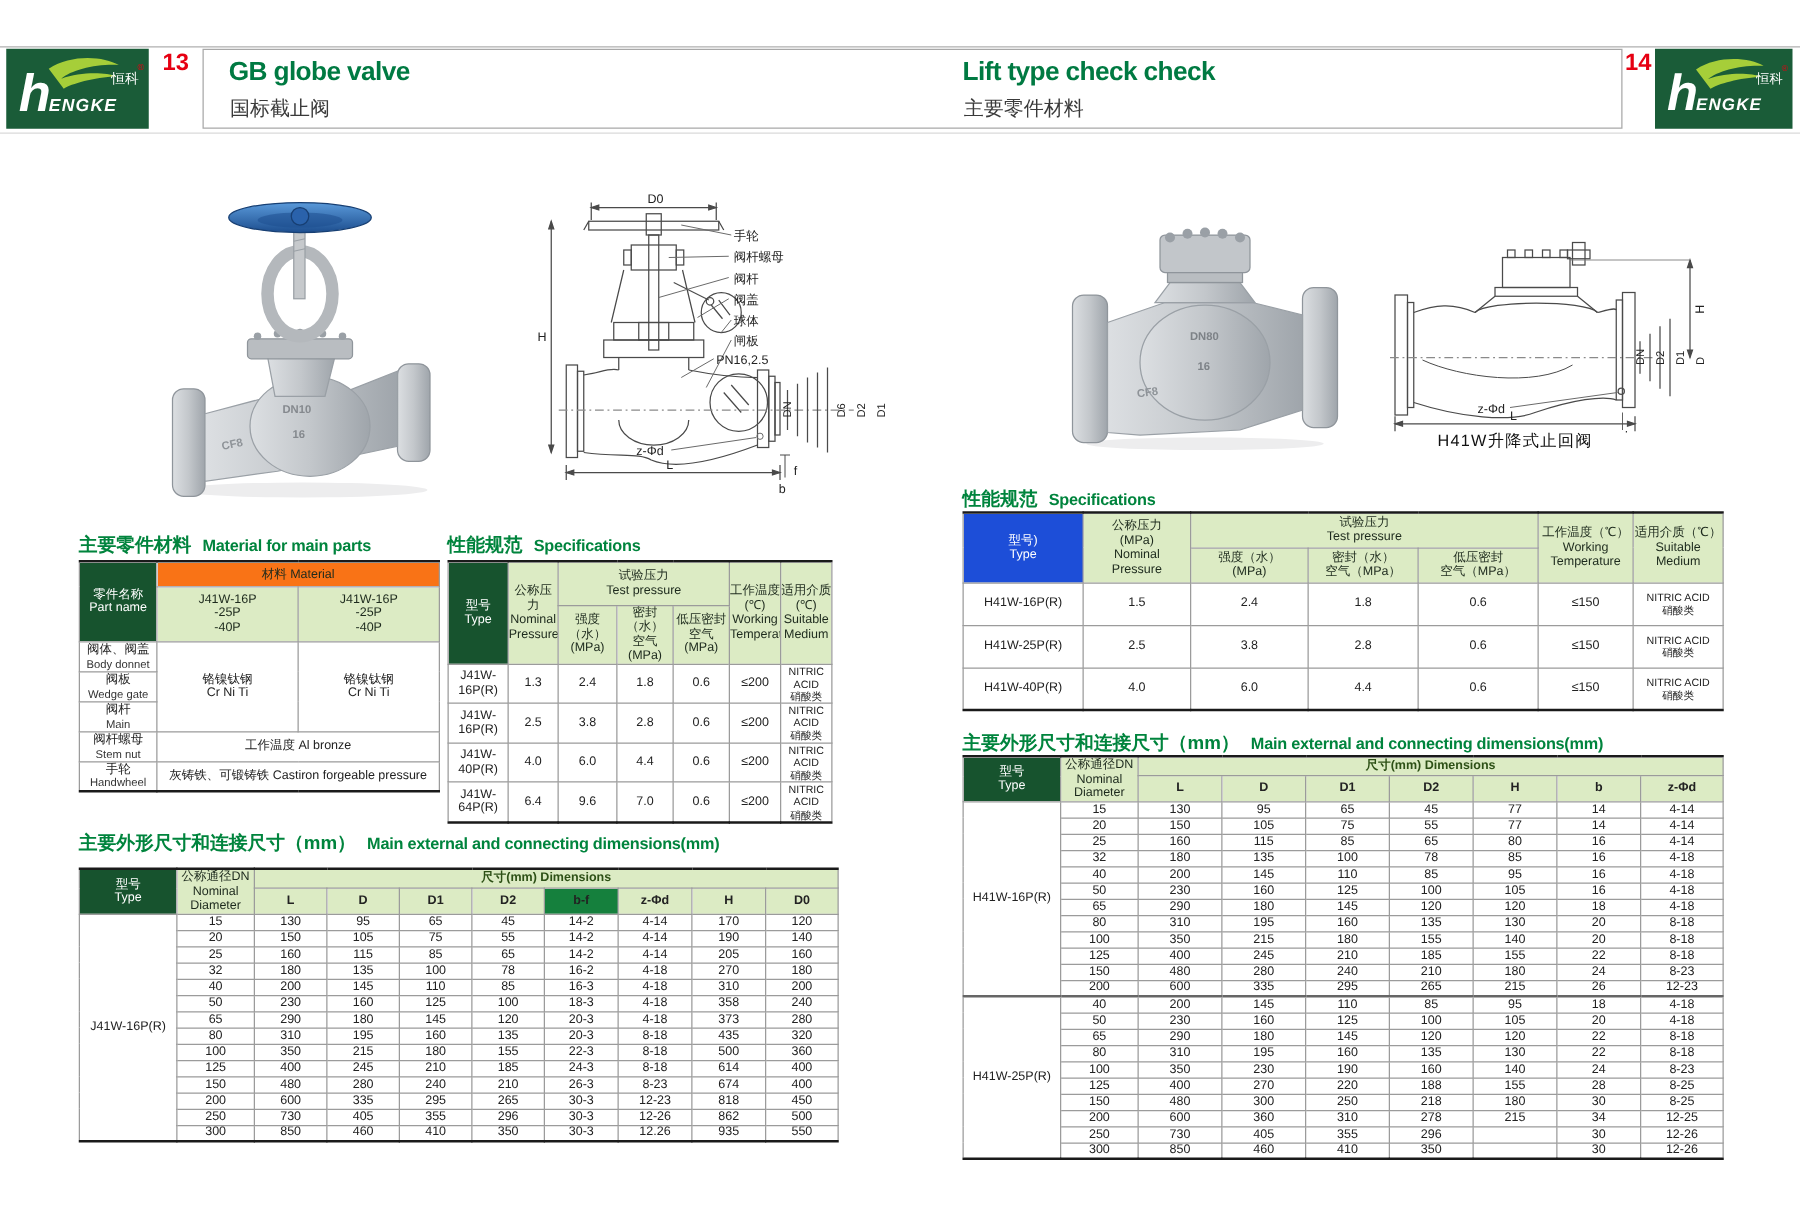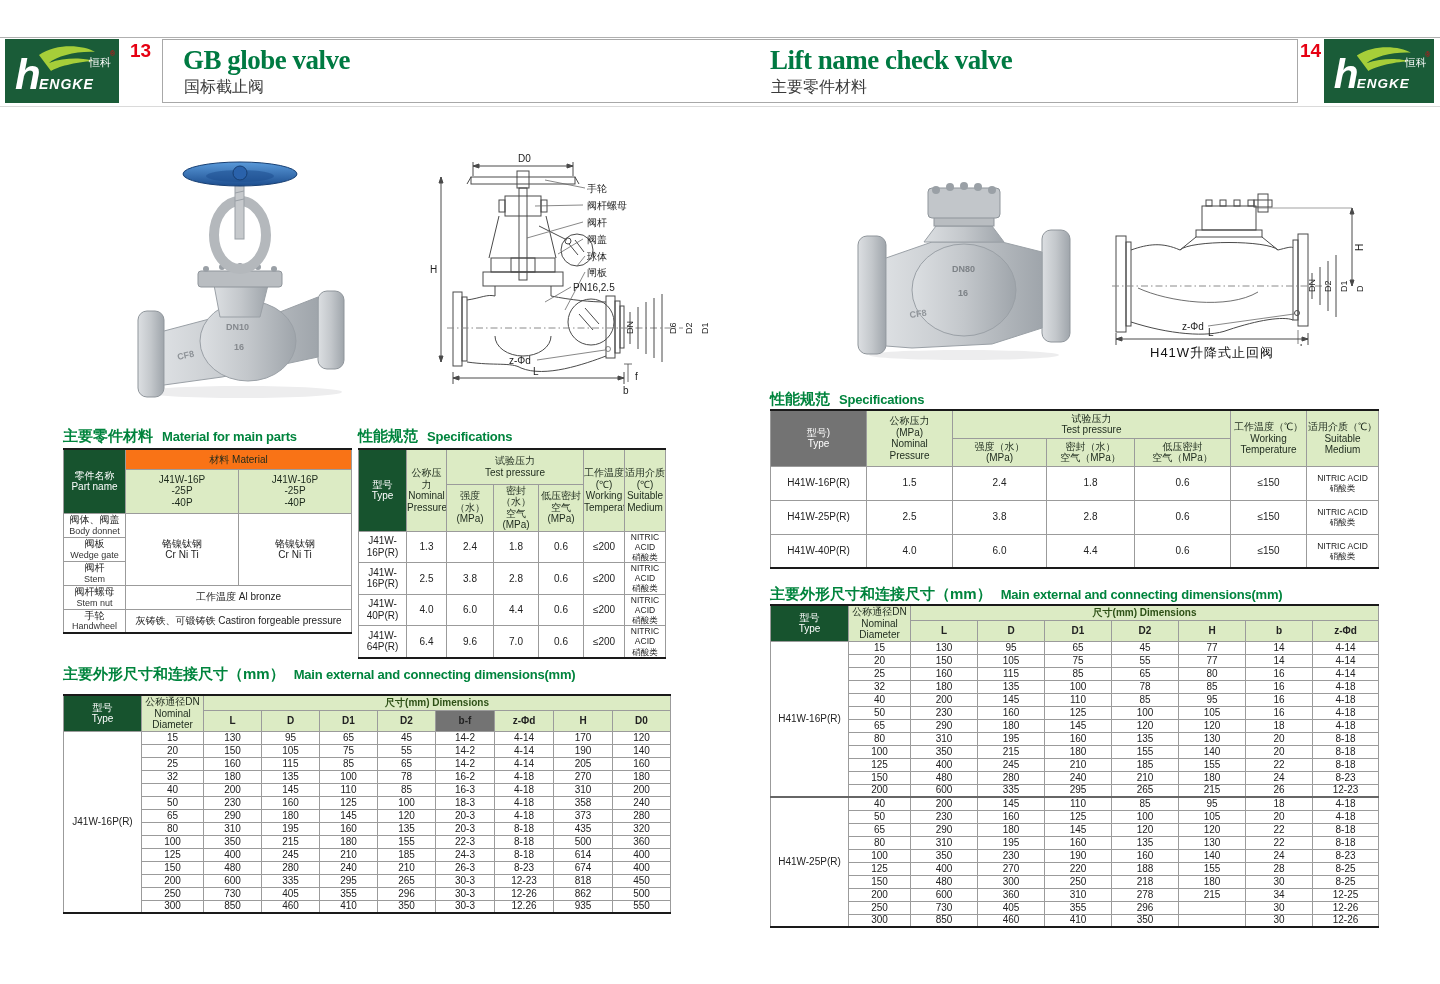--- a/index.html
+++ b/index.html
@@ -5,21 +5,21 @@
   html,body{margin:0;padding:0;background:#fff;}
   .page{position:relative;width:1440px;height:984px;background:#fff;overflow:hidden;
         font-family:"Liberation Sans", sans-serif;color:#222;}
   .topline{position:absolute;left:0;top:37px;width:1440px;height:1px;background:#b0b0b0;}
   .subline{position:absolute;left:0;top:106px;width:1440px;height:1px;background:#dadada;}
   .title-box{position:absolute;left:162px;top:39px;width:1134px;height:62px;border:1px solid #a8a8a8;background:#fff;}
   .logo-box{position:absolute;top:39px;width:114px;height:64px;background:#1a5c38;}
   .logo-left{left:5px;} .logo-right{left:1324px;width:110px;}
   .pagenum{position:absolute;top:40px;font-size:19px;font-weight:bold;color:#e60012;}
   .pn-l{left:130px;} .pn-r{left:1300px;}
-  .main-title{position:absolute;font-size:27px;font-weight:800;letter-spacing:-0.5px;color:#007a42;line-height:1;font-family:Liberation Serif, serif;}
+  .main-title{position:absolute;font-size:21px;font-weight:800;letter-spacing:-0.5px;color:#007a42;line-height:1;}
   .main-sub{position:absolute;font-size:16px;color:#3a3a3a;}
   .mt-l{left:183px;top:47px;} .ms-l{left:184px;top:77px;}
   .mt-r{left:770px;top:47px;} .ms-r{left:771px;top:77px;}
   .sec-title{position:absolute;color:#00843d;font-weight:bold;white-space:nowrap;}
   .sec-title .zh{font-size:15px;} .sec-title .en{font-size:13px;margin-left:9px;letter-spacing:-0.2px;}
   table{position:absolute;border-collapse:collapse;table-layout:fixed;
         border-top:2px solid #1a1a1a;border-bottom:2px solid #1a1a1a;}
   th,td{border:1px solid #9b9b9b;font-size:10px;font-weight:normal;text-align:center;
         vertical-align:middle;white-space:pre-line;padding:0;line-height:1.15;overflow:hidden;}
   .dk{background:#17532e;color:#fff;}
@@ -68,21 +68,21 @@
       <text x="84" y="27" font-size="11" fill="#ffffff">恒科</text>
       <text x="105" y="17" font-size="7" fill="#e60012">®</text>
     </svg>
   </div>
 
   <div class="pagenum pn-l" style="color: rgb(230, 0, 18);">13</div>
   <div class="pagenum pn-r" style="color: rgb(230, 0, 18);">14</div>
 
   <div class="main-title mt-l">GB globe valve</div>
   <div class="main-sub ms-l">国标截止阀</div>
-  <div class="main-title mt-r">Lift name check valve</div>
+  <div class="main-title mt-r">Lift type check check</div>
   <div class="main-sub ms-r">主要零件材料</div>
 
   <div class="fig" style="left:122px;top:145px;">
     <svg width="240" height="255" viewBox="0 0 240 255">
       <defs>
         <linearGradient id="gGray" x1="0" y1="0" x2="1" y2="0">
           <stop offset="0" stop-color="#dcdfe2"></stop>
             <stop offset="0.5" stop-color="#c3c7cb"></stop>
             <stop offset="1" stop-color="#9fa5ab"></stop>
         </linearGradient>
@@ -307,21 +307,21 @@
         <td><span class="zh">阀体、阀盖</span><span class="en">Body donnet</span></td>
         <td rowspan="3">铬镍钛钢
 Cr Ni Ti</td>
         <td rowspan="3">铬镍钛钢
 Cr Ni Ti</td>
       </tr>
       <tr>
         <td><span class="zh">阀板</span><span class="en">Wedge gate</span></td>
       </tr>
       <tr>
-        <td><span class="zh">阀杆</span><span class="en">Stem</span></td>
+        <td><span class="zh">阀杆</span><span class="en">Main</span></td>
       </tr>
       <tr>
         <td><span class="zh">阀杆螺母</span><span class="en">Stem nut</span></td>
         <td colspan="2">工作温度 Al bronze</td>
       </tr>
       <tr>
         <td><span class="zh">手轮</span><span class="en">Handwheel</span></td>
         <td colspan="2">灰铸铁、可锻铸铁 Castiron forgeable pressure</td>
       </tr>
     </tbody>
@@ -428,21 +428,21 @@
         <th class="lg" rowspan="2" style="background: rgb(220, 235, 196);">公称通径DN
 Nominal
 Diameter</th>
         <th class="lg dimband" colspan="8" style="background: rgb(220, 235, 196);">尺寸(mm) Dimensions</th>
       </tr>
       <tr class="h2">
         <th class="lg colname" style="background: rgb(220, 235, 196);">L</th>
         <th class="lg colname" style="background: rgb(220, 235, 196);">D</th>
         <th class="lg colname" style="background: rgb(220, 235, 196);">D1</th>
         <th class="lg colname" style="background: rgb(220, 235, 196);">D2</th>
-        <th class="lg colname" style="background: #737373;">b-f</th>
+        <th class="lg colname" style="background: #15803d;">b-f</th>
         <th class="lg colname" style="background: rgb(220, 235, 196);">z-Φd</th>
         <th class="lg colname" style="background: rgb(220, 235, 196);">H</th>
         <th class="lg colname" style="background: rgb(220, 235, 196);">D0</th>
       </tr>
     </thead>
     <tbody id="left-dims-body">
         <tr>
           <td rowspan="14" class="type-cell">J41W-16P(R)</td>
           <td>15</td>
           <td>130</td>
@@ -605,21 +605,21 @@
         <col style="width:96px">
         <col style="width:86px">
         <col style="width:94px">
         <col style="width:88px">
         <col style="width:96px">
         <col style="width:76px">
         <col style="width:72px">
       </colgroup>
     <thead>
       <tr>
-        <th class="dk" rowspan="2" style="background: #737373;">型号)
+        <th class="dk" rowspan="2" style="background: #1d4ed8;">型号)
 Type</th>
         <th class="lg" rowspan="2" style="background: rgb(220, 235, 196);">公称压力
 (MPa)
 Nominal
 Pressure</th>
         <th class="lg" colspan="3" style="background: rgb(220, 235, 196);">试验压力
 Test pressure</th>
         <th class="lg" rowspan="2" style="background: rgb(220, 235, 196);">工作温度（℃）
 Working
 Temperature</th>

